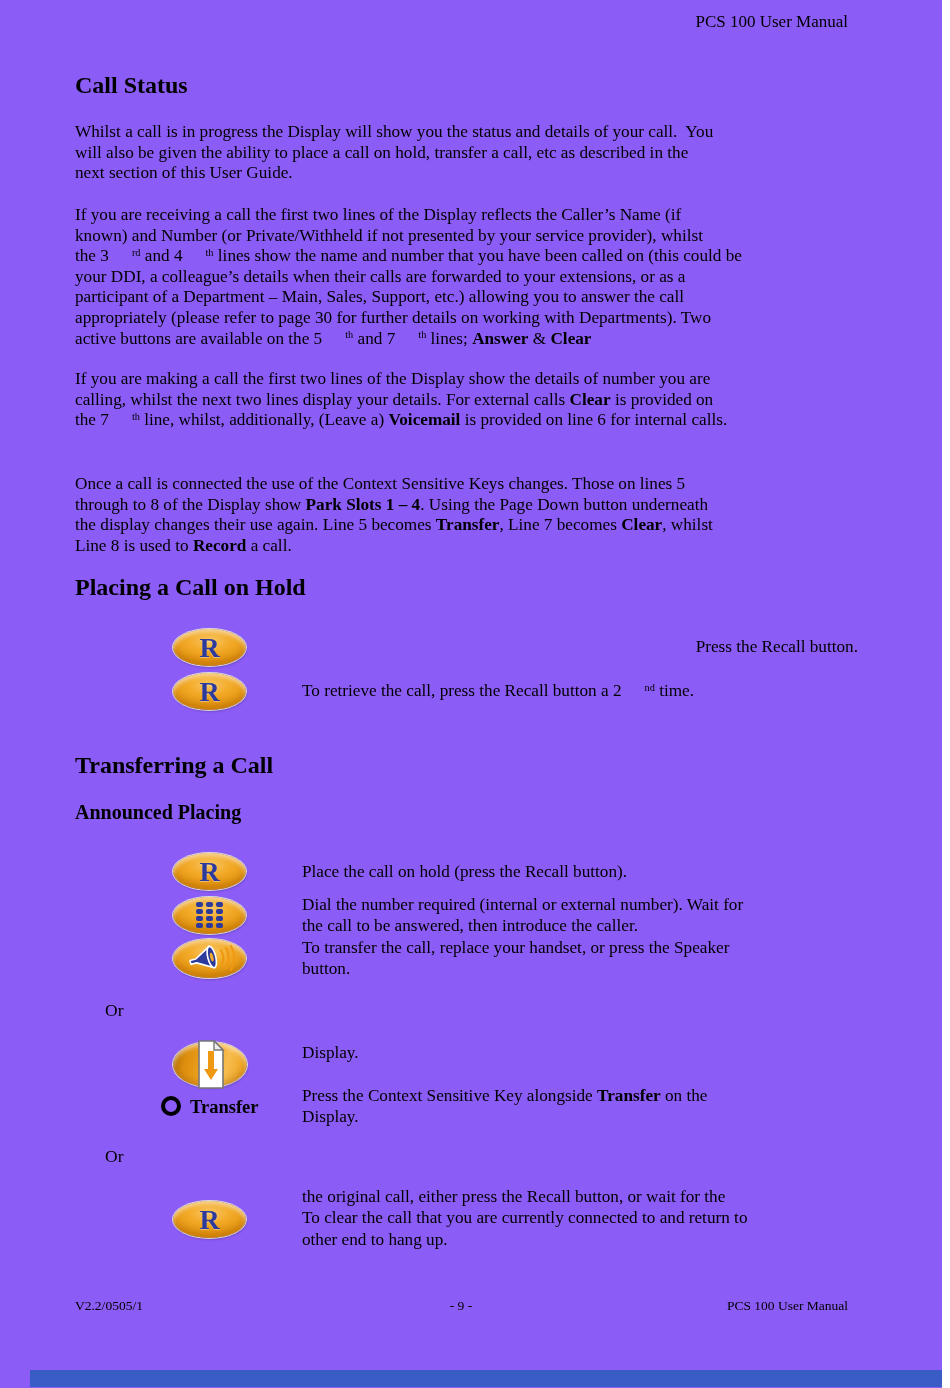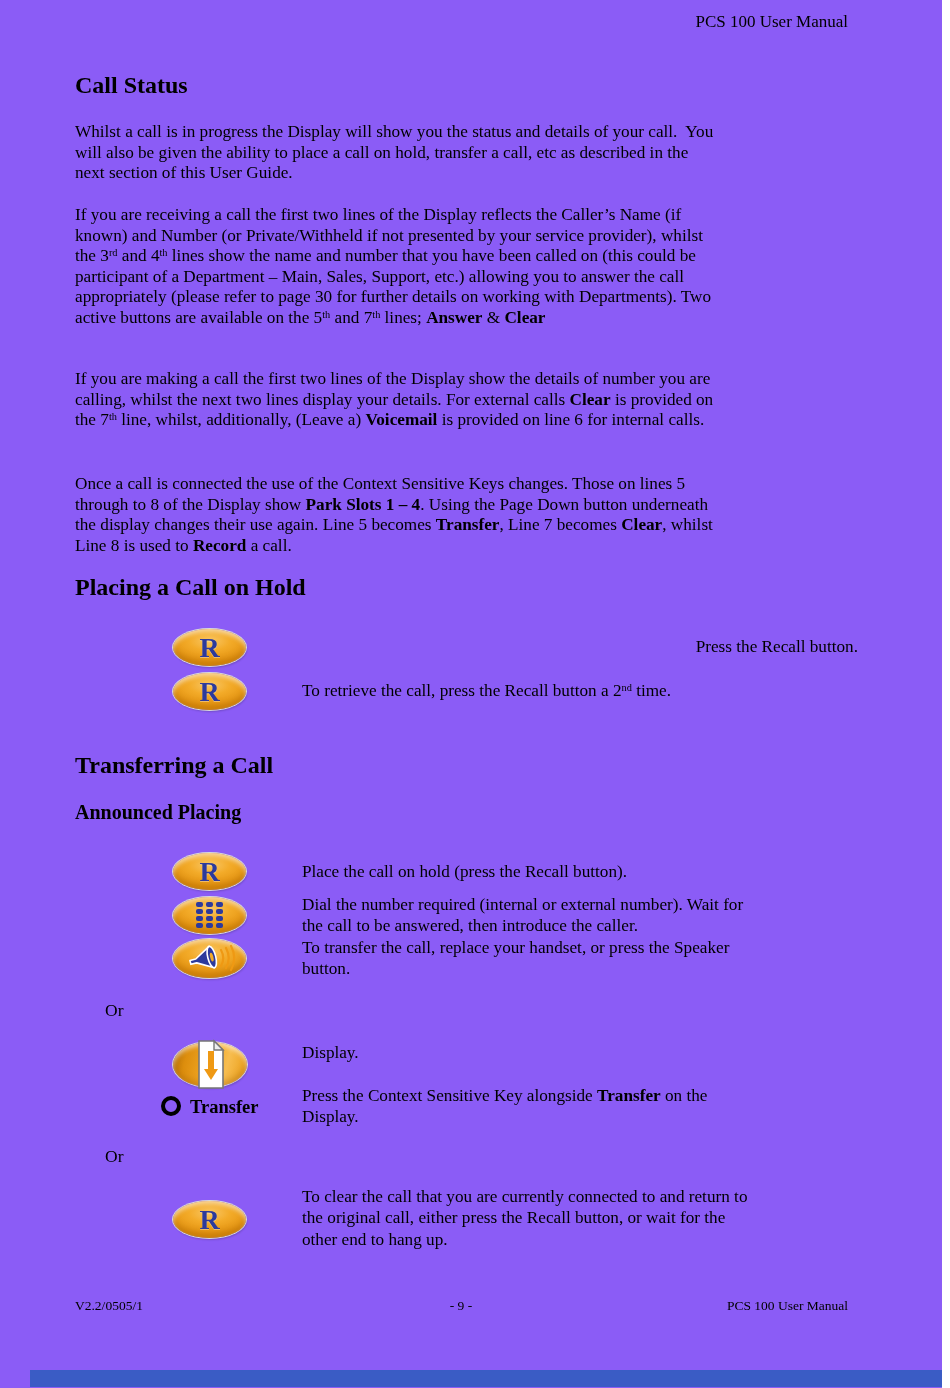--- a/index.html
+++ b/index.html
@@ -9,21 +9,21 @@
     overflow:hidden;
   }
   .abs{position:absolute;}
   .header-right{top:12px;left:0;width:848px;text-align:right;font-size:17px;}
   .h1{font-size:24px;font-weight:bold;left:75px;}
   .h2{font-size:20px;font-weight:bold;left:75px;}
   .body-text{left:75px;width:782px;font-size:17.2px;line-height:20.6px;}
   .body-text div{white-space:pre-wrap;}
   .step-text{left:302px;width:556px;font-size:17.2px;line-height:21.4px;}
   .step-text div{white-space:pre-wrap;}
-  sup{font-size:0.6em;vertical-align:baseline;position:relative;top:-0.5em;line-height:0;}
+  sup{font-size:0.6em;vertical-align:baseline;position:relative;top:-0.5em;line-height:0;margin-left:23px;}
   .or-label{left:105px;font-size:17.5px;}
 
   
   .oval{
     position:absolute;width:73px;height:37px;border-radius:50%;
     background:radial-gradient(ellipse 62% 58% at 50% 32%, #f9c766 0%, #f3ab29 45%, #e2910e 100%);
     box-shadow:inset 0 3px 4px rgba(255,255,255,.55), inset 0 -4px 6px rgba(150,85,0,.35),
                0 0 0 1px #d8d8d8, 1px 2px 2px rgba(0,0,0,.18);
     display:flex;align-items:center;justify-content:center;
   }
@@ -58,20 +58,21 @@
 
   <div class="abs body-text" style="top:122px;">
       <div><span>Whilst a call is in progress the Display will show you the status and details of your call.  You</span></div>
       <div><span>will also be given the ability to place a call on hold, transfer a call, etc as described in the</span></div>
       <div><span>next section of this User Guide.</span></div>
     </div>
   <div class="abs body-text" style="top:205px;">
       <div><span>If you are receiving a call the first two lines of the Display reflects the Caller’s Name (if</span></div>
       <div><span>known) and Number (or Private/Withheld if not presented by your service provider), whilst</span></div>
       <div><span>the 3</span><sup>rd</sup><span> and 4</span><sup>th</sup><span> lines show the name and number that you have been called on (this could be</span></div>
+      <div><span>your DDI, a colleague’s details when their calls are forwarded to your extensions, or as a</span></div>
       <div><span>participant of a Department – Main, Sales, Support, etc.) allowing you to answer the call</span></div>
       <div><span>appropriately (please refer to page 30 for further details on working with Departments). Two</span></div>
       <div><span>active buttons are available on the 5</span><sup>th</sup><span> and 7</span><sup>th</sup><span> lines; </span><span style="font-weight: bold;">Answer</span><span> &amp; </span><span style="font-weight: bold;">Clear</span></div>
     </div>
   <div class="abs body-text" style="top:369px;">
       <div><span>If you are making a call the first two lines of the Display show the details of number you are</span></div>
       <div><span>calling, whilst the next two lines display your details. For external calls </span><span style="font-weight: bold;">Clear</span><span> is provided on</span></div>
       <div><span>the 7</span><sup>th</sup><span> line, whilst, additionally, (Leave a) </span><span style="font-weight: bold;">Voicemail</span><span> is provided on line 6 for internal calls.</span></div>
     </div>
   <div class="abs body-text" style="top:474px;">
@@ -168,22 +169,22 @@
   <div class="abs transfer-label">
     <span class="ring"></span><span>Transfer</span>
   </div>
 
   <div class="abs or-label" style="top:1146px;">Or</div>
 
   <div class="oval" style="left:173px;top:1201px;">
     <span class="r-glyph">R</span>
   </div>
   <div class="abs step-text" style="top:1186px;">
+      <div><span>the original call, either press the Recall button, or wait for the</span></div>
       <div><span>To clear the call that you are currently connected to and return to</span></div>
-      <div><span>the original call, either press the Recall button, or wait for the</span></div>
       <div><span>other end to hang up.</span></div>
     </div>
 
   <div class="abs footer footer-left">V2.2/0505/1</div>
   <div class="abs footer footer-center">- 9 -</div>
   <div class="abs footer footer-right">PCS 100 User Manual</div>
 
   <div class="abs bottom-bar"></div>
 
 </div>

